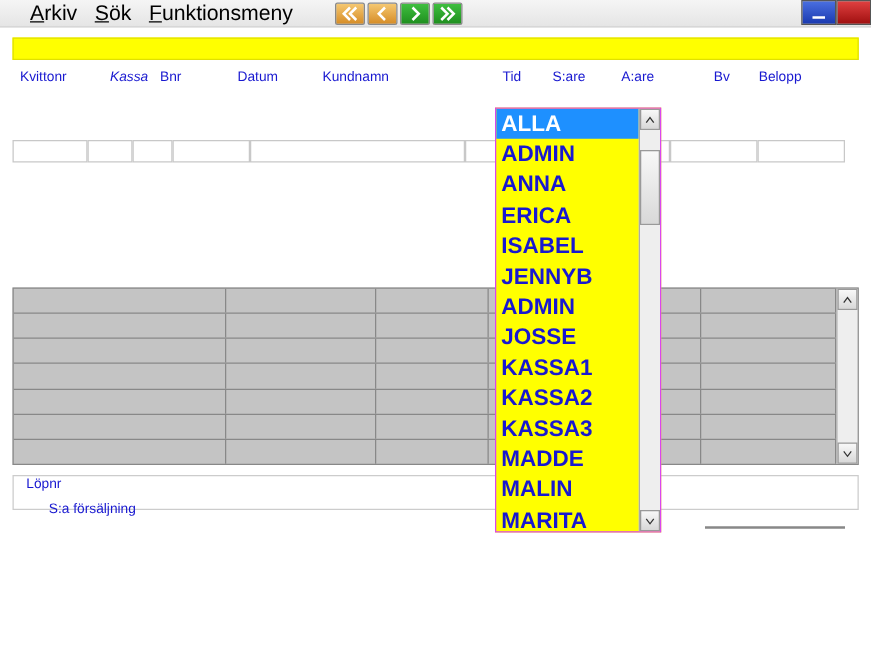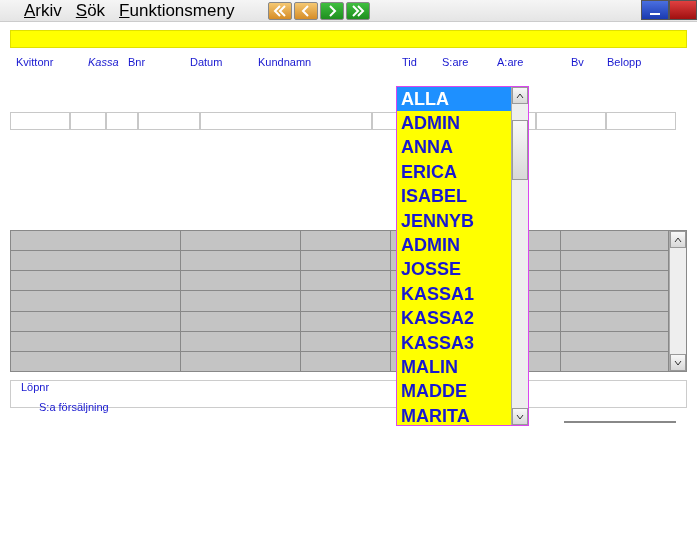--- a/index.html
+++ b/index.html
@@ -259,22 +259,22 @@
         <div class="dditem">ADMIN</div>
         <div class="dditem">ANNA</div>
         <div class="dditem">ERICA</div>
         <div class="dditem">ISABEL</div>
         <div class="dditem">JENNYB</div>
         <div class="dditem">ADMIN</div>
         <div class="dditem">JOSSE</div>
         <div class="dditem">KASSA1</div>
         <div class="dditem">KASSA2</div>
         <div class="dditem">KASSA3</div>
+        <div class="dditem">MADDE</div>
         <div class="dditem">MALIN</div>
-        <div class="dditem">MADDE</div>
         <div class="dditem">MARITA</div>
       </div>
     <div class="ddscroll">
       <div class="sbtn">
           <svg viewBox="0 0 8 8">
             <path d="M1 6 L4 2 L7 6" stroke="#333" fill="none"></path>
           </svg>
         </div>
       <div class="ddthumb"></div>
       <div class="ddspacer"></div>

